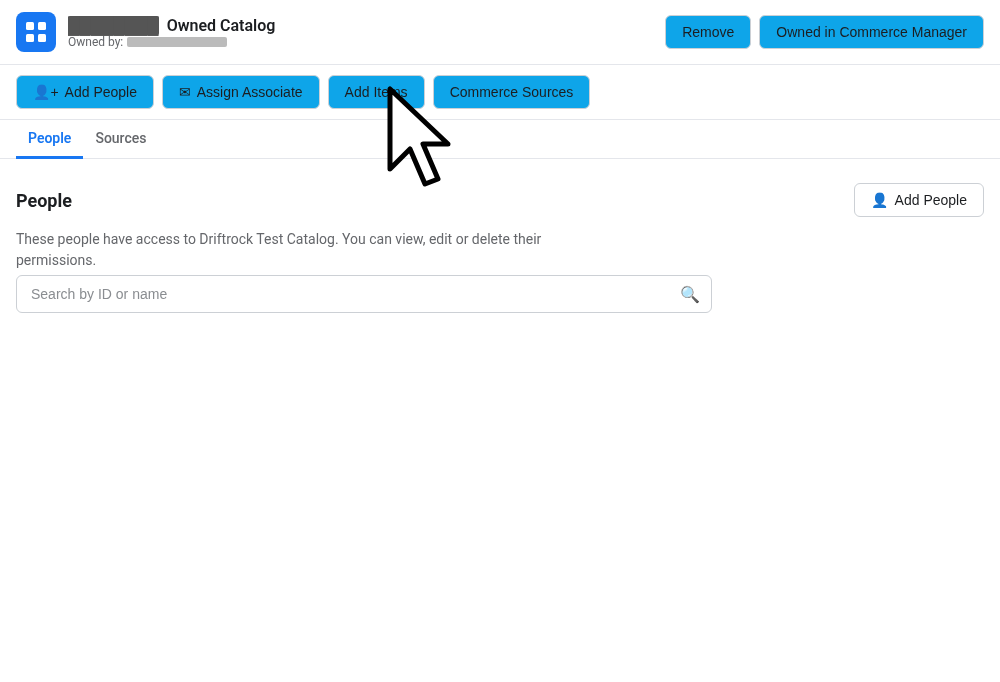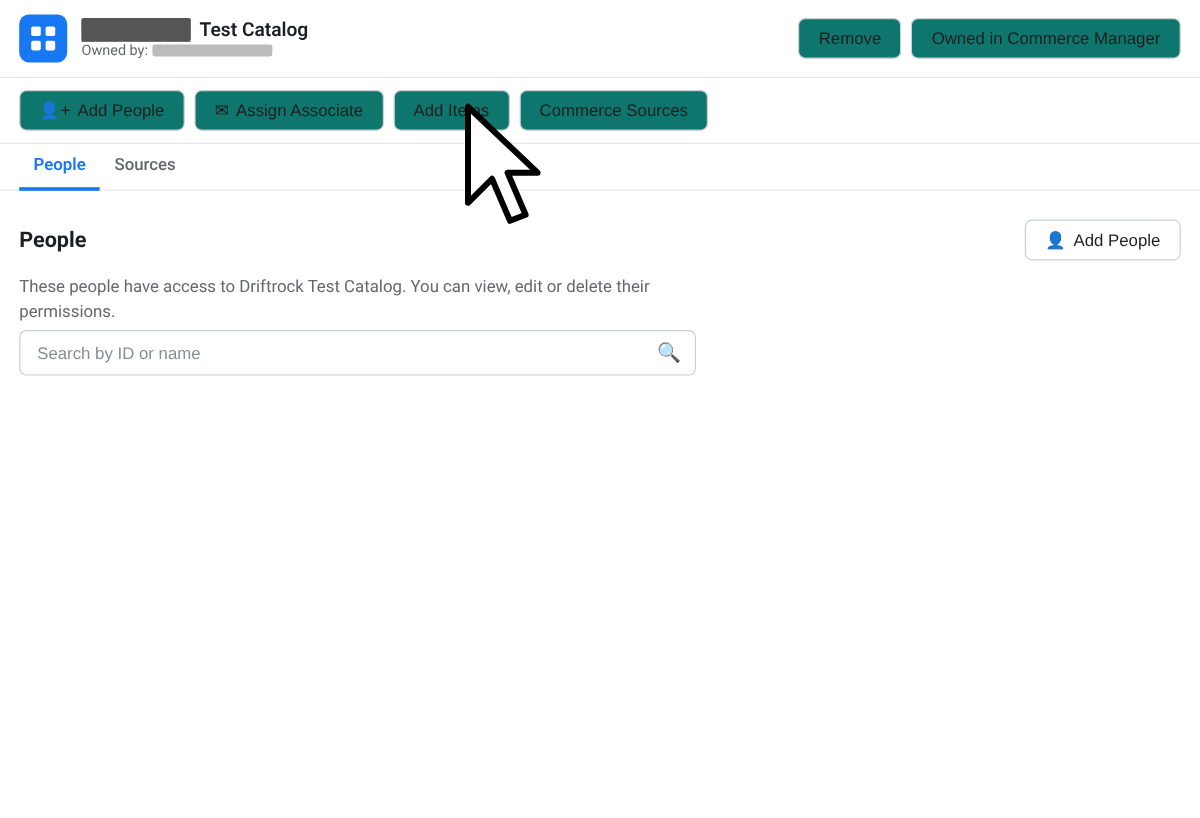--- a/index.html
+++ b/index.html
@@ -89,21 +89,21 @@
       gap: 8px;
     }
 
     .btn {
       padding: 8px 16px;
       border-radius: 6px;
       font-size: 14px;
       font-weight: 500;
       cursor: pointer;
       border: 1px solid #ccd0d5;
-      background: #0f766e;
+      background: #0ea5e9;
       color: #1c1e21;
       display: inline-flex;
       align-items: center;
       gap: 6px;
     }
 
     .toolbar {
       display: flex;
       align-items: center;
       gap: 8px;
@@ -154,21 +154,21 @@
     .section-desc {
       font-size: 14px;
       color: #65676b;
       margin-bottom: 4px;
       max-width: 600px;
       line-height: 1.5;
     }
 
     .search-container {
       position: relative;
-      width: 564px;
+      width: 696px;
     }
 
     .search-input {
       width: 100%;
       padding: 10px 40px 10px 14px;
       border: 1px solid #ccd0d5;
       border-radius: 6px;
       font-size: 14px;
       color: #1c1e21;
       outline: none;
@@ -225,21 +225,21 @@
       <svg viewBox="0 0 24 24" xmlns="http://www.w3.org/2000/svg">
         <rect x="2" y="2" width="8" height="8" rx="1.5"></rect>
         <rect x="14" y="2" width="8" height="8" rx="1.5"></rect>
         <rect x="2" y="14" width="8" height="8" rx="1.5"></rect>
         <rect x="14" y="14" width="8" height="8" rx="1.5"></rect>
       </svg>
     </div>
     <div class="catalog-info">
       <div class="catalog-title">
         <span class="redacted">████████</span>
-        <span>Test Catalog</span>
+        <span>Owned Catalog</span>
       </div>
       <div class="catalog-owner">
         <span>Owned by:</span>
         <span class="redacted-bar"></span>
       </div>
     </div>
   </div>
   <div class="header-right">
     <button class="btn">Remove</button>
     <button class="btn">Owned in Commerce Manager</button>

